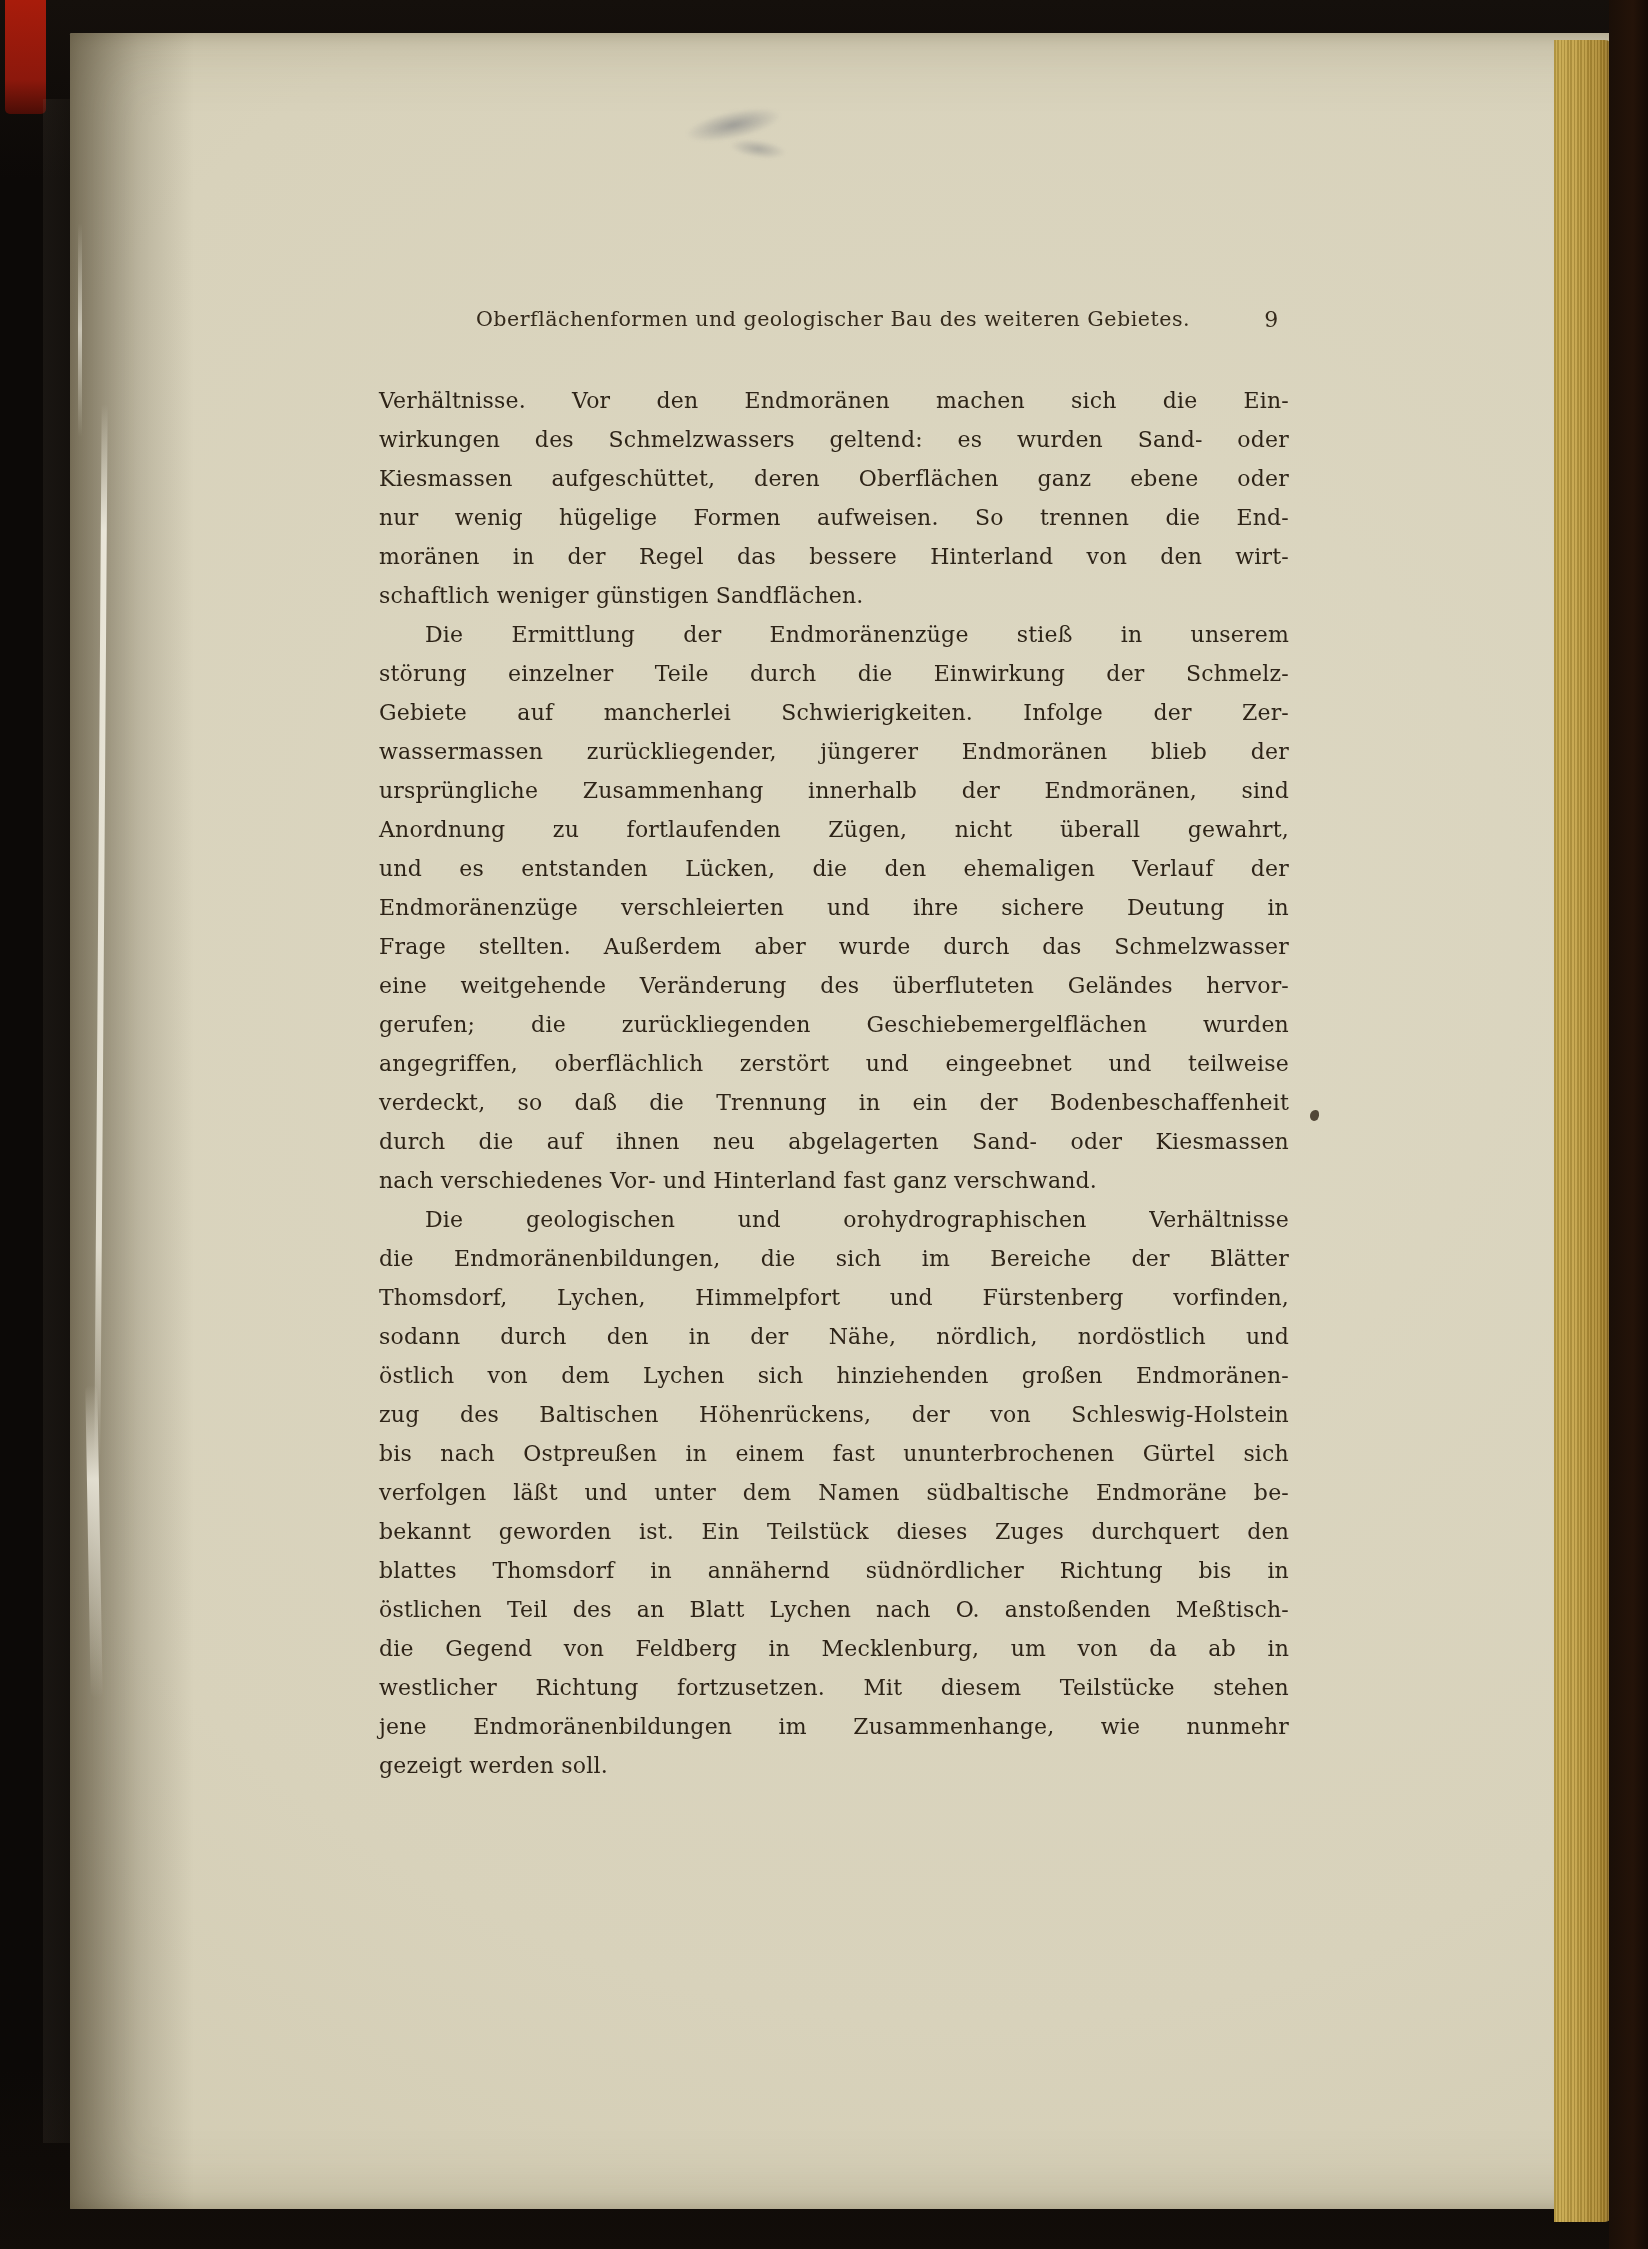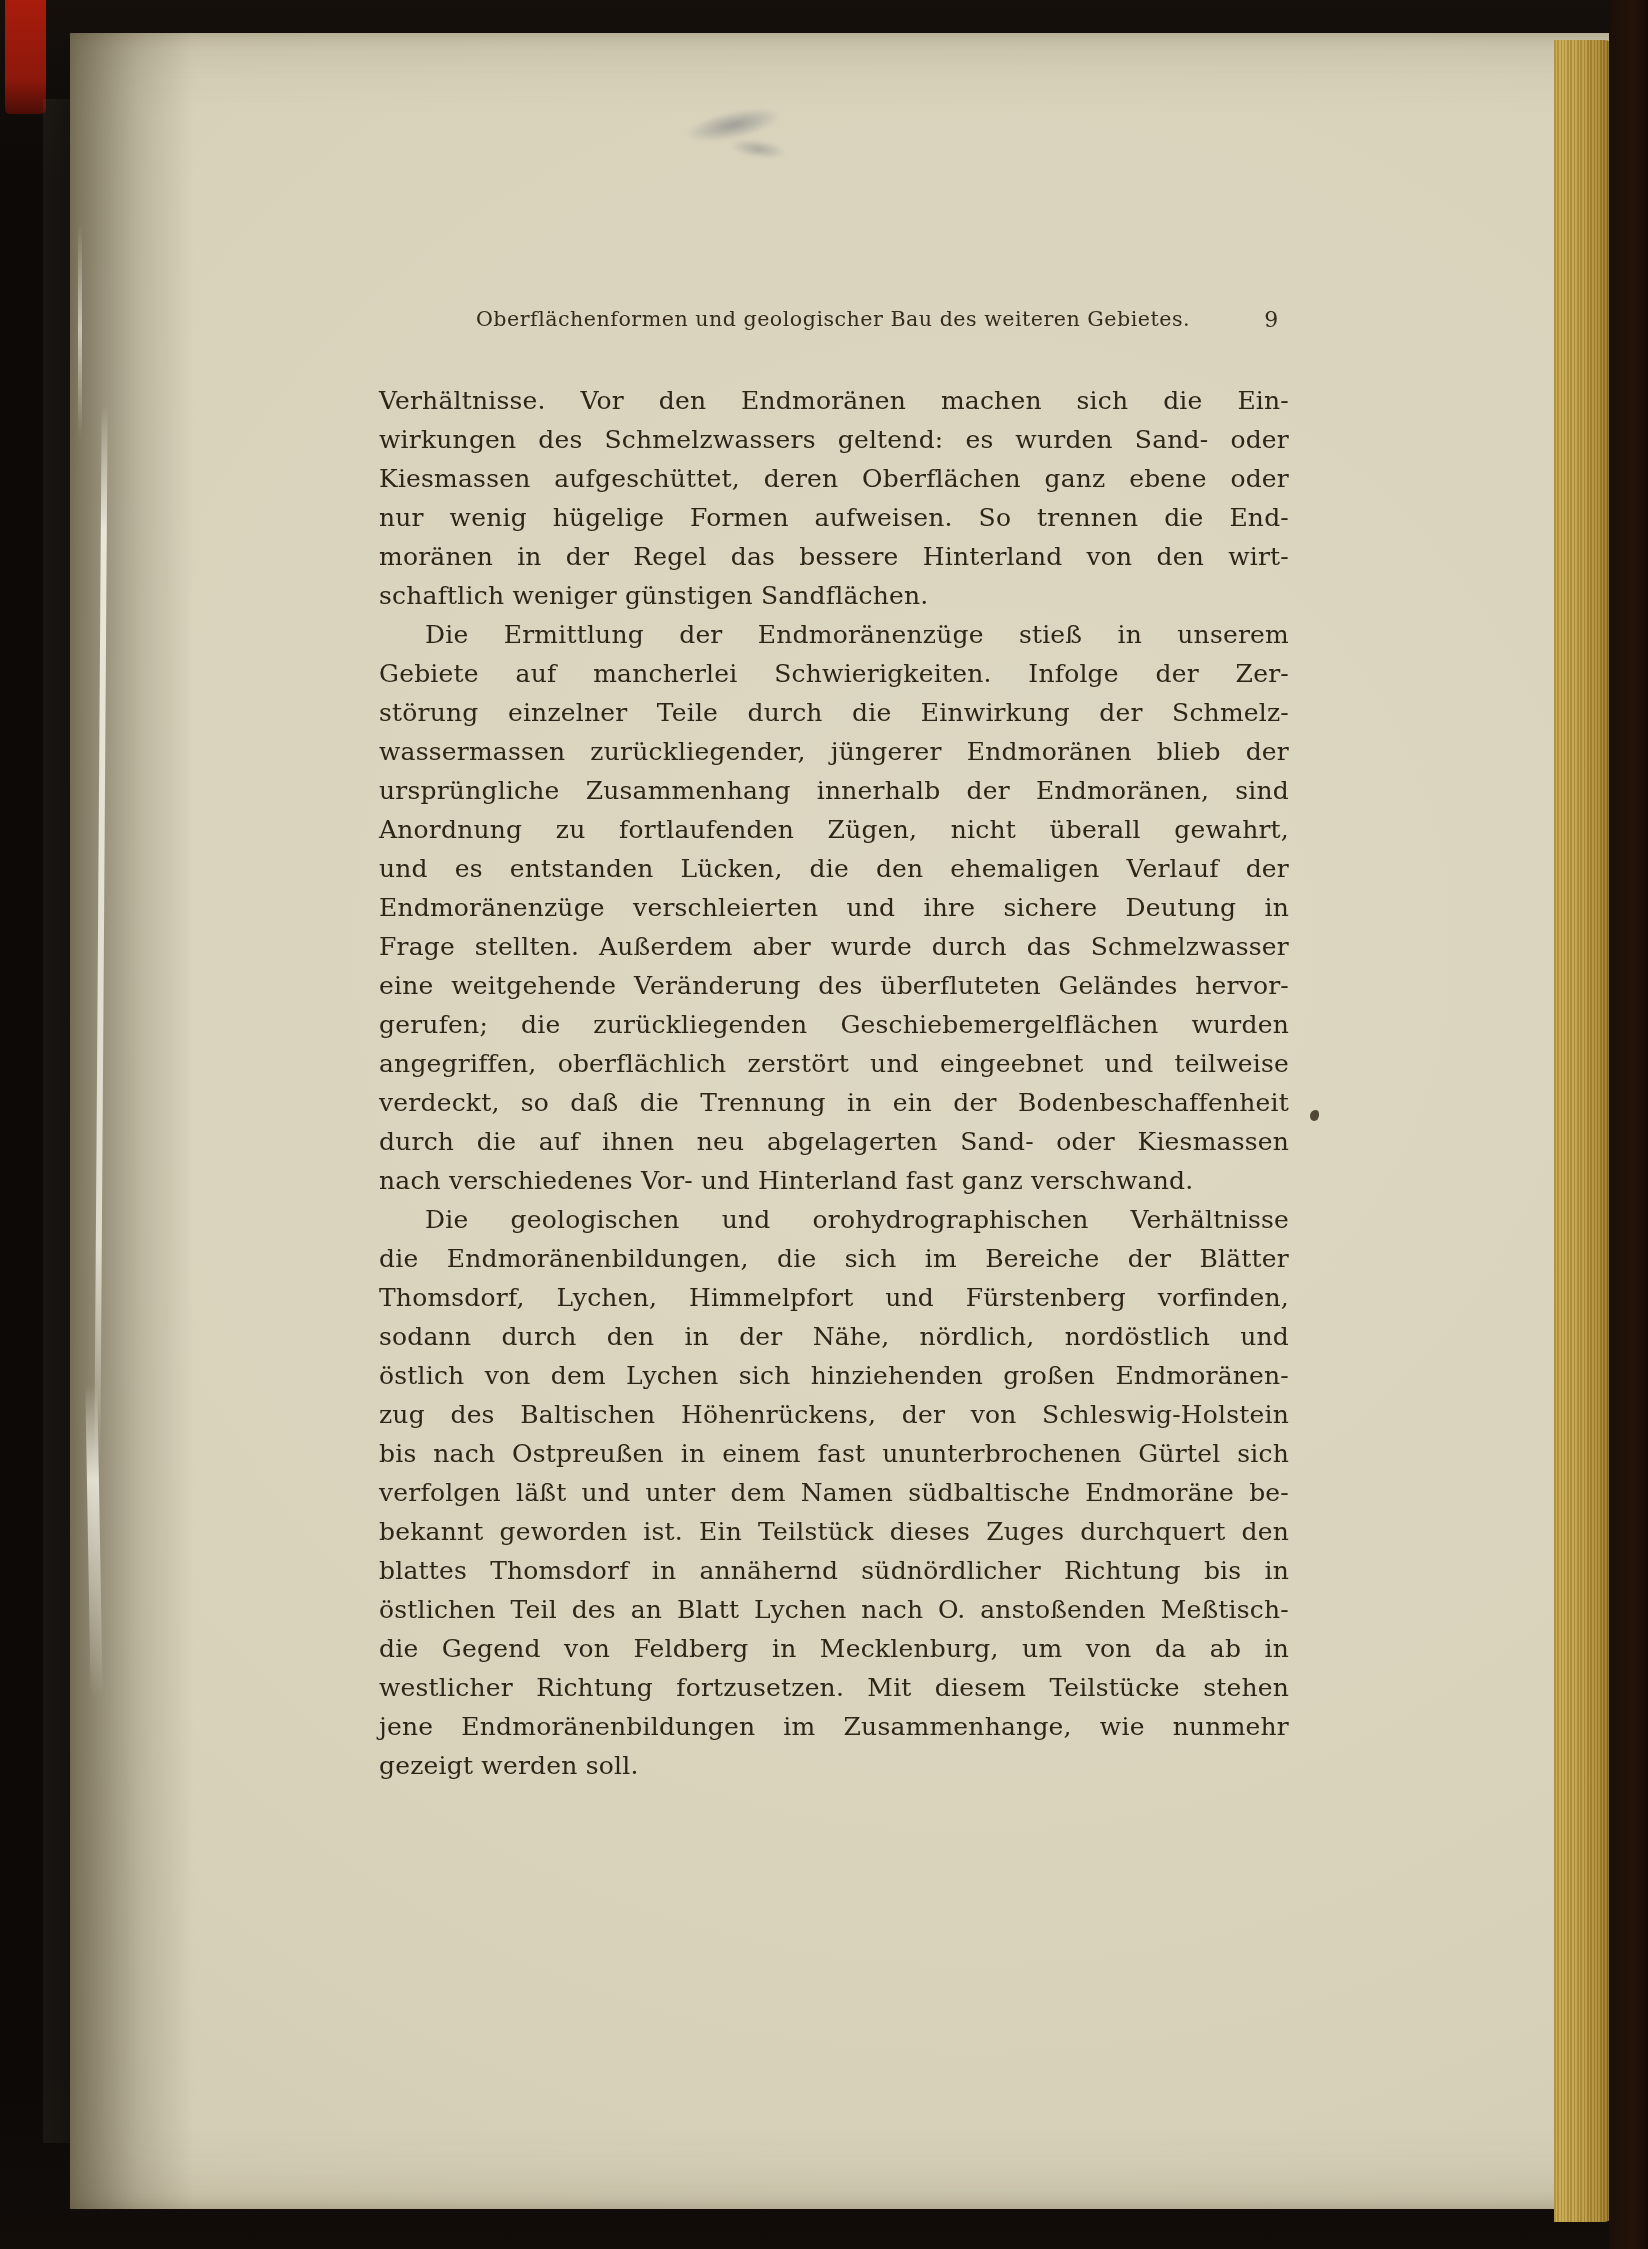--- a/index.html
+++ b/index.html
@@ -141,21 +141,21 @@
     position: absolute;
     right: 8.2px; top: 0;
     font-size: 22px;
   }
 
   .body-text {
     position: absolute;
     left: 309px; top: 348px;
     width: 910px;
     color: #2e2418;
-    font-size: 25px;
+    font-size: 22px;
     line-height: 39px;
     letter-spacing: 0.2px;
   }
 
   .paragraph { margin: 0; }
 
   .line {
     text-align: justify;
     text-align-last: justify;
     white-space: normal;
@@ -192,22 +192,22 @@
       <div class="paragraph">
         <div class="line">Verhältnisse.  Vor den Endmoränen machen sich die Ein-</div>
         <div class="line">wirkungen des Schmelzwassers geltend: es wurden Sand- oder</div>
         <div class="line">Kiesmassen aufgeschüttet, deren Oberflächen ganz ebene oder</div>
         <div class="line">nur wenig hügelige Formen aufweisen.  So trennen die End-</div>
         <div class="line">moränen in der Regel das bessere Hinterland von den wirt-</div>
         <div class="line last">schaftlich weniger günstigen Sandflächen.</div>
       </div>
       <div class="paragraph">
         <div class="line indent">Die Ermittlung der Endmoränenzüge stieß in unserem</div>
+        <div class="line">störung einzelner Teile durch die Einwirkung der Schmelz-</div>
         <div class="line">Gebiete auf mancherlei Schwierigkeiten.  Infolge der Zer-</div>
-        <div class="line">störung einzelner Teile durch die Einwirkung der Schmelz-</div>
         <div class="line">wassermassen zurückliegender, jüngerer Endmoränen blieb der</div>
         <div class="line">ursprüngliche Zusammenhang innerhalb der Endmoränen, sind</div>
         <div class="line">Anordnung zu fortlaufenden Zügen, nicht überall gewahrt,</div>
         <div class="line">und es entstanden Lücken, die den ehemaligen Verlauf der</div>
         <div class="line">Endmoränenzüge verschleierten und ihre sichere Deutung in</div>
         <div class="line">Frage stellten. Außerdem aber wurde durch das Schmelzwasser</div>
         <div class="line">eine weitgehende Veränderung des überfluteten Geländes hervor-</div>
         <div class="line">gerufen; die zurückliegenden Geschiebemergelflächen wurden</div>
         <div class="line">angegriffen, oberflächlich zerstört und eingeebnet und teilweise</div>
         <div class="line">verdeckt, so daß die Trennung in ein der Bodenbeschaffenheit</div>

